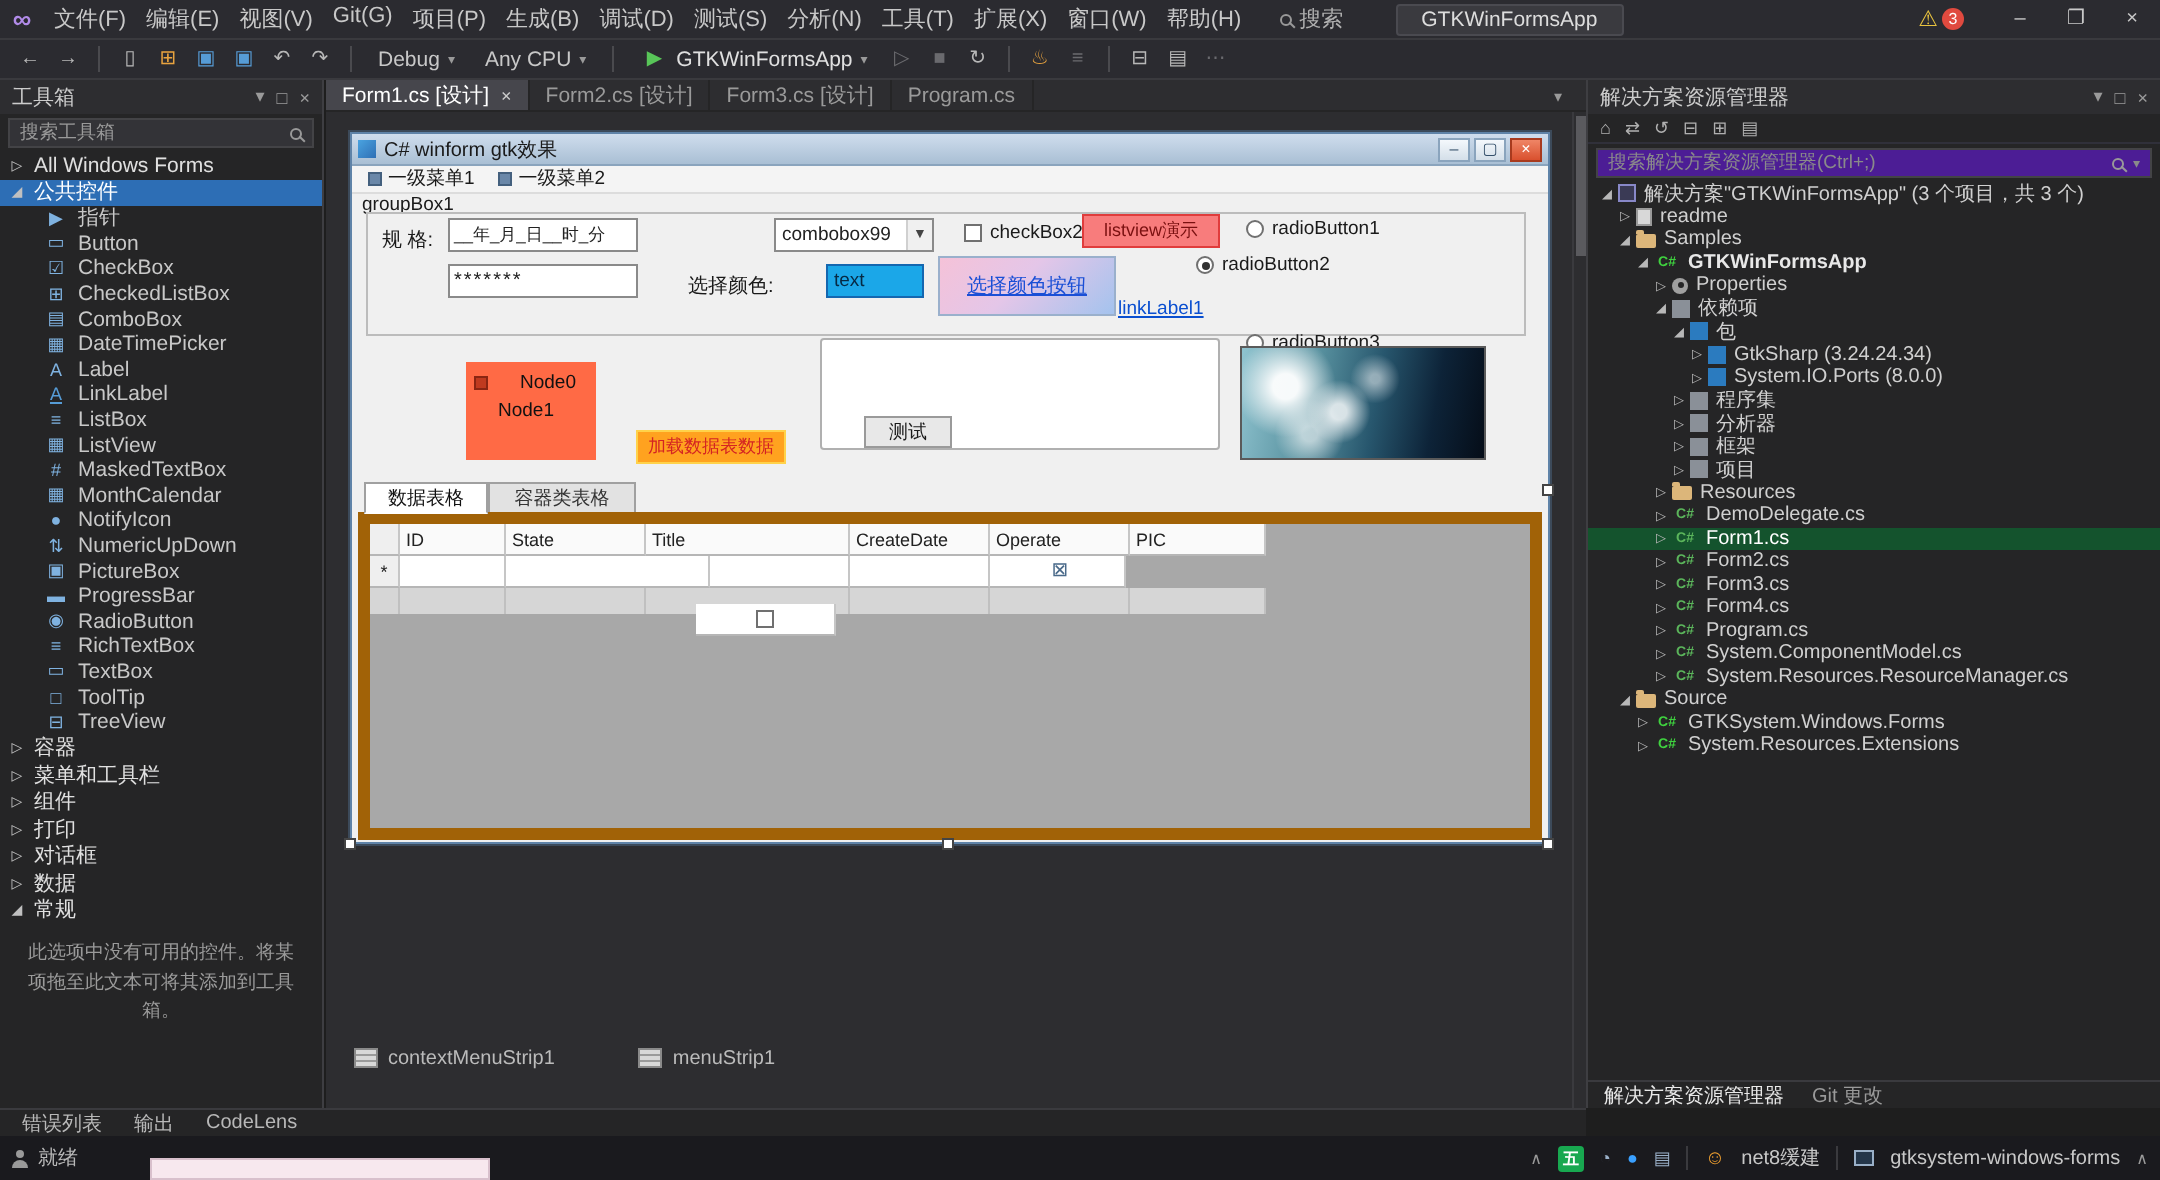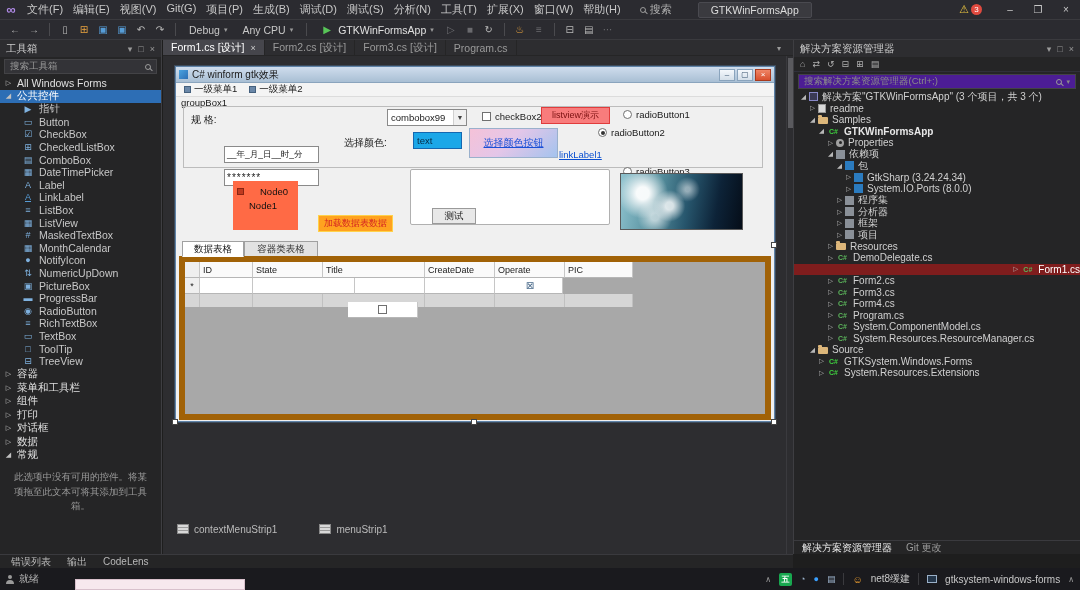--- a/index.html
+++ b/index.html
@@ -66,21 +66,21 @@
   .f-btn.close { background:linear-gradient(#ef8566,#d9502e); border-color:#a83a1e; color:#fff; }
   .f-menu { height:14px; background:#f4f4f4; border-bottom:1px solid #dcdcdc; display:flex; align-items:center; padding-left:3px; gap:2px; }
   .fm-item { display:flex; align-items:center; gap:3px; font-size:9.5px; color:#1a1a1a; padding:0 5px; }
   .fm-ic { width:7px; height:7px; background:#6a87a8; border:1px solid #44607e; }
   .f-client { position:absolute; top:30px; left:0; right:0; bottom:0; background:#f0f0f0; }
 
   .abs { position:absolute; }
   .gb-label { left:5px; top:0px; font-size:9.5px; color:#1a1a1a; }
   .gb-border { left:7px; top:9px; width:580px; height:62px; border:1px solid #bcbcbc; }
   .wf-label { font-size:10px; color:#1a1a1a; white-space:nowrap; }
-  .wf-text { background:#fff; border:1px solid #8a8a8a; font-size:8.5px; color:#222; display:flex; align-items:center; padding:0 2px; overflow:hidden; white-space:nowrap;margin-top:37px; }
+  .wf-text { background:#fff; border:1px solid #8a8a8a; font-size:8.5px; color:#222; display:flex; align-items:center; padding:0 2px; overflow:hidden; white-space:nowrap; }
   .wf-combo { background:#fff; border:1px solid #8a8a8a; font-size:9.5px; color:#222; display:flex; align-items:center; padding-left:3px; }
   .wf-combo .car { margin-left:auto; width:13px; text-align:center; font-size:7px; color:#444; border-left:1px solid #d0d0d0; align-self:stretch; display:flex; align-items:center; justify-content:center; background:#f0f0f0; }
   .cb-row { display:flex; align-items:center; gap:4px; font-size:9.5px; color:#1a1a1a; white-space:nowrap; }
   .wf-cb { width:9px; height:9px; background:#fff; border:1px solid #707070; display:inline-block; flex:none; }
   .rb-row { display:flex; align-items:center; gap:4px; font-size:9.5px; color:#1a1a1a; white-space:nowrap; }
   .rb { width:9px; height:9px; border-radius:50%; background:#fff; border:1px solid #707070; position:relative; flex:none; }
   .rb.checked::after { content:""; position:absolute; left:2px; top:2px; width:4px; height:4px; border-radius:50%; background:#333; }
   .btn-listview { background:#f87c7c; border:1px solid #e03c3c; color:#7a1010; font-size:9px; display:flex; align-items:center; justify-content:center; white-space:nowrap; }
   .btn-color { background:linear-gradient(135deg,#f5c2d8 0%,#e4c6e8 45%,#a4c3ee 100%); border:1px solid #9ab0cc; color:#1a4fd6; font-size:10px; display:flex; align-items:center; justify-content:center; text-decoration:underline; }
   .swatch { background:#1ba7e8; border:1px solid #1467b0; color:#062a44; font-size:9.5px; display:flex; align-items:center; padding-left:3px; }
@@ -122,21 +122,21 @@
   .tray-item { display:flex; align-items:center; gap:5px; font-size:10px; color:#bbbbbb; }
   .tray-ic { width:12px; height:10px; border:1px solid #8a8a8a; background:repeating-linear-gradient(#d8d8d8 0 2px,#9a9a9a 2px 3px); flex:none; }
 
   
   .rightpanel { position:absolute; left:793px; right:0; top:40px; bottom:36px; background:#252526; border-left:1px solid #3e3e42; overflow:hidden; }
   .se-toolbar { height:15px; display:flex; align-items:center; gap:7px; padding:0 6px; color:#b0b0b0; font-size:9px; background:#252526; border-bottom:1px solid #30303a; }
   .se-search { margin:2px 4px; height:15px; background:#4c1d95; border:1px solid #434346; display:flex; align-items:center; padding:0 5px; font-size:9.5px; color:#8a8a8a; }
   .se-search .sp { flex:1; }
   .solution-tree { font-size:10px; color:#d0d0d0; }
   .se-row { height:11.5px; display:flex; align-items:center; white-space:nowrap; overflow:hidden; }
-  .se-row.selected { background:#7f1d1d; color:#fff;justify-content:flex-end; }
+  .se-row.selected { background:#14532d; color:#fff; }
   .se-arrow { width:9px; font-size:6.5px; color:#b8b8b8; text-align:center; flex:none; }
   .se-lbl { margin-left:1px; }
   .se-lbl.bold { font-weight:bold; color:#e8e8e8; }
   .i { flex:none; margin:0 3px 0 1px; }
   .i-folder { width:10px; height:7px; background:#dcb67a; border-radius:1px; position:relative; margin-top:1px; }
   .i-folder::before { content:""; position:absolute; top:-2px; left:0; width:4px; height:2px; background:#dcb67a; border-radius:1px 1px 0 0; }
   .i-doc { width:8px; height:9px; background:#d8d8d8; border:1px solid #9a9a9a; }
   .i-sol { width:9px; height:9px; background:#3a3a55; border:1px solid #8888c8; }
   .i-cs { font-size:7px; font-weight:bold; color:#5bb55b; width:13px; text-align:center; }
   .i-cs.i-proj { color:#3fd13f; }

